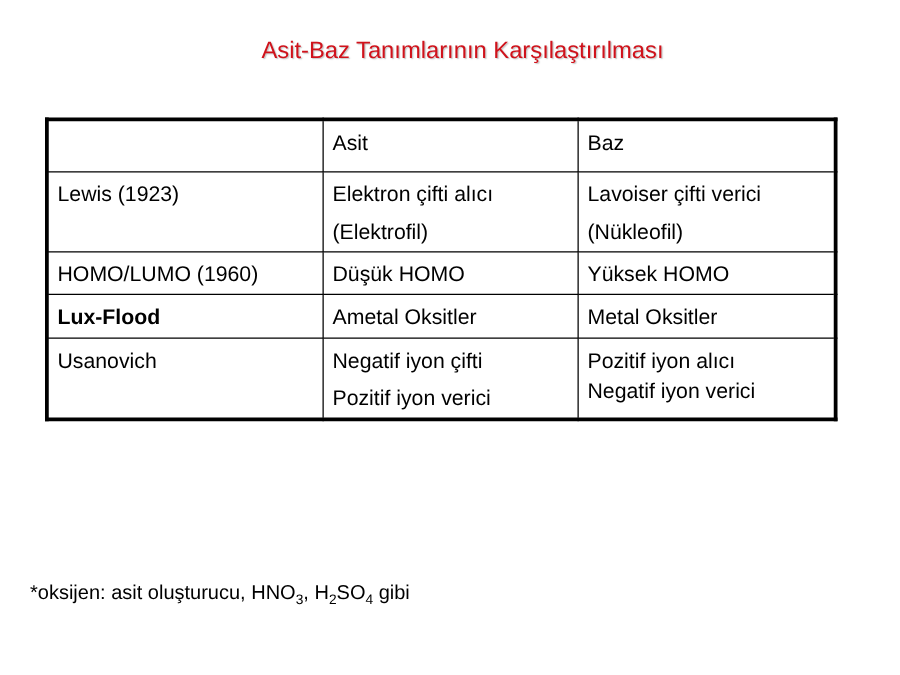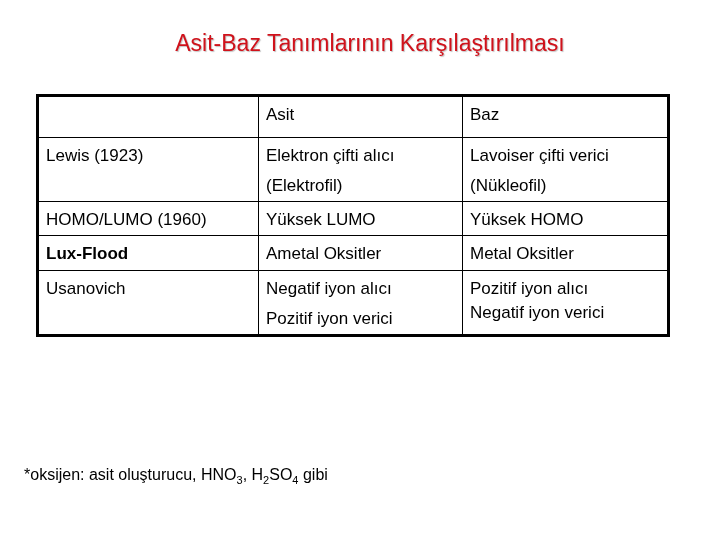--- a/index.html
+++ b/index.html
@@ -2,21 +2,21 @@
 <html><head>
 <meta charset="utf-8">
 <style>
   html, body { margin:0; padding:0; }
   body {
     width:720px; height:540px; background:#ffffff; position:relative; overflow:hidden;
     font-family:"Liberation Sans", sans-serif; color:#000;
   }
   .title {
     position:absolute; left:0; top:30px; width:720px; text-align:center;
-    font-size:23px; color:#d0121b;
+    font-size:19px; color:#d0121b;
     text-shadow: 1px 1px 1px rgba(120,120,120,0.45);
     padding-left:20px; box-sizing:border-box;
   }
   table.cmp {
     position:absolute; left:36px; top:94px;
     border-collapse:collapse;
     border:3px solid #000;
     padding-left:36px;
   }
   table.cmp td {
@@ -52,32 +52,32 @@
           <div>Elektron çifti alıcı</div>
           <div>(Elektrofil)</div>
         </td>
     <td>
           <div>Lavoiser çifti verici</div>
           <div>(Nükleofil)</div>
         </td>
   </tr>
   <tr style="height:32px">
     <td>HOMO/LUMO (1960)</td>
-    <td>Yüksek LUMO</td>
+    <td>Düşük HOMO</td>
     <td>Yüksek HOMO</td>
   </tr>
   <tr style="height:35px">
     <td class="bold">Lux-Flood</td>
     <td>Ametal Oksitler</td>
     <td>Metal Oksitler</td>
   </tr>
   <tr style="height:62px">
     <td>Usanovich</td>
     <td>
-          <div>Negatif iyon alıcı</div>
+          <div>Negatif iyon çifti</div>
           <div>Pozitif iyon verici</div>
         </td>
     <td style="line-height:24px;padding-top:6px">
           <div>Pozitif iyon alıcı</div>
           <div>Negatif iyon verici</div>
         </td>
   </tr>
 </tbody>
   </table>
 

